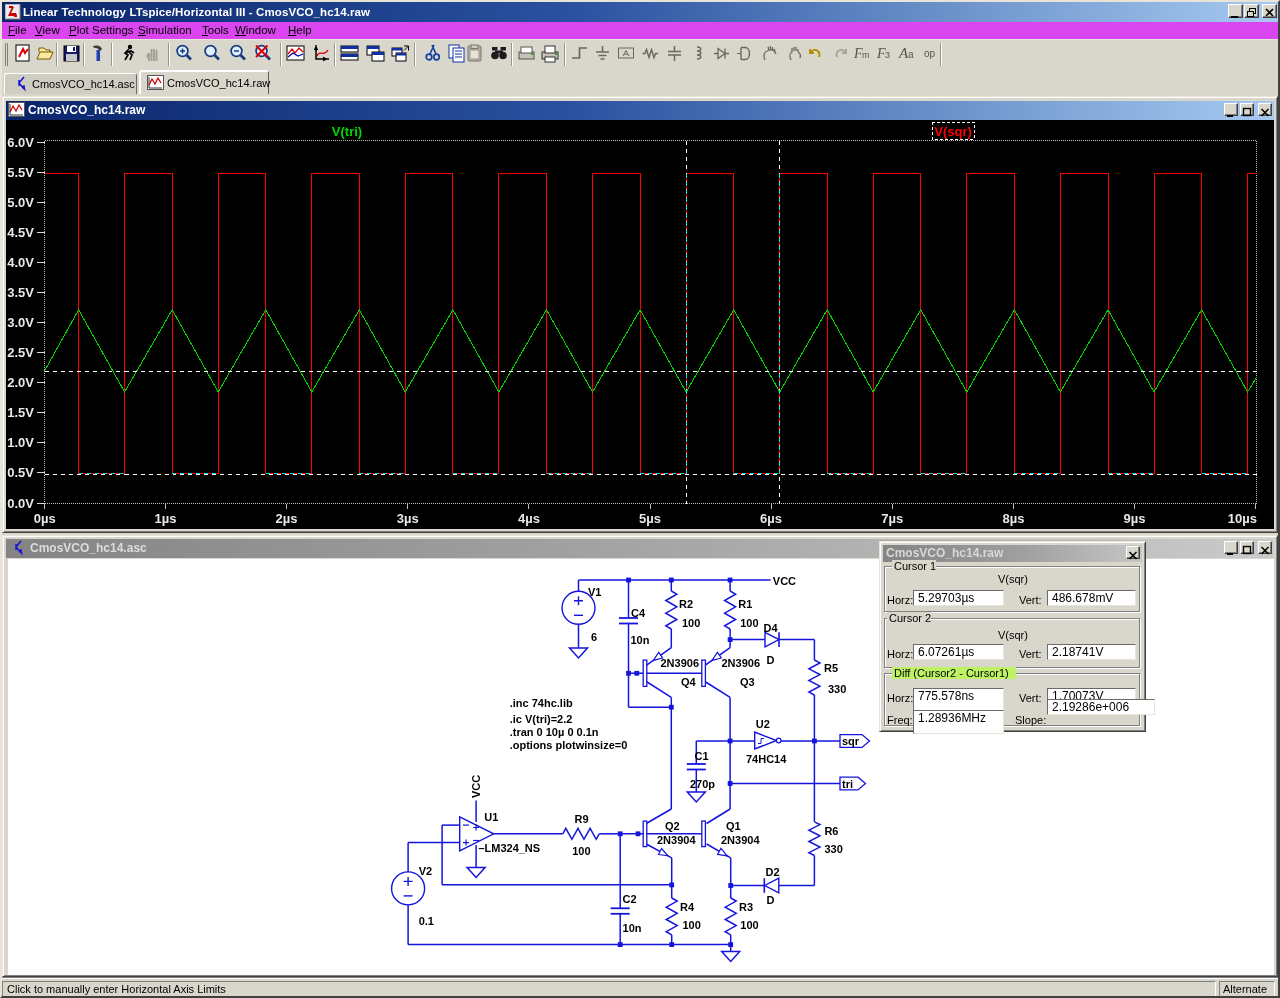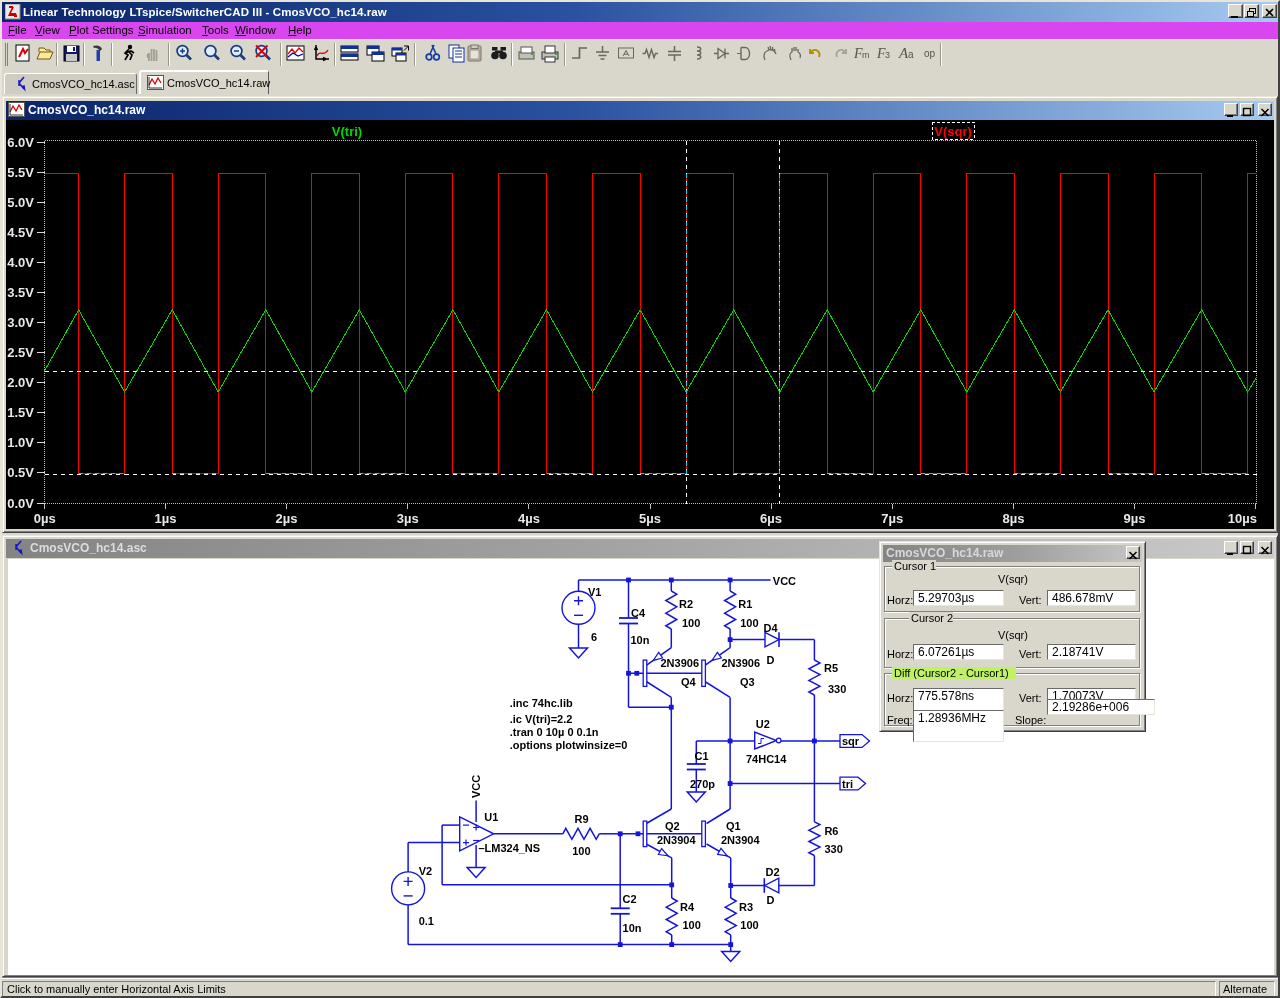--- a/index.html
+++ b/index.html
@@ -9,21 +9,21 @@
 .edit{background:#fff;border-top:1.5px solid #6c6a66;border-left:1.5px solid #6c6a66;border-right:1px solid #e8e4d8;border-bottom:1px solid #e8e4d8;color:#000;font:12px "Liberation Sans",sans-serif;padding-left:4px}
 </style></head><body>
 
 <div class="abs" style="left:0;top:0;width:1280px;height:998px;border:2px solid #d9d6cb;border-top-color:#e8e4d8;border-left-color:#e8e4d8;border-right-color:#404040;border-bottom-color:#404040;pointer-events:none;z-index:99"></div>
 <div class="abs" style="left:2px;top:2px;width:1276px;height:20px;background:linear-gradient(90deg,#0a246a,#2a52a0 45%,#a6caf0)">
  <svg class="abs" style="left:3px;top:2px" width="16" height="16">
       <rect x="0" y="0" width="15" height="15" fill="#e8e8e8" stroke="#888"></rect>
       <path d="M3 12 L7 3 L9 3 L6 9 L11 9 L12 12 Z" fill="#cc0000"></path>
       <path d="M4 3 h4 M9 12 h3" stroke="#cc0000" stroke-width="2"></path>
     </svg>
- <span class="abs" style="left:21px;top:4px;font:bold 11.5px 'Liberation Sans',sans-serif;letter-spacing:0.1px;color:#fff">Linear Technology LTspice/SwitcherCAD III - CmosVCO_hc14.raw</span>
+ <span class="abs" style="left:21px;top:4px;font:bold 11.5px 'Liberation Sans',sans-serif;letter-spacing:0.1px;color:#fff">Linear Technology LTspice/Horizontal III - CmosVCO_hc14.raw</span>
  <div class="btn abs" style="left:1226px;top:2px;width:15px;height:14px"><svg width="14" height="12">
         <rect x="2" y="9" width="7" height="2" fill="#000"></rect>
       </svg></div>
  <div class="btn abs" style="left:1242px;top:2px;width:15px;height:14px"><svg width="14" height="12">
         <rect x="4.5" y="1.5" width="6" height="5" fill="none" stroke="#000"></rect>
         <rect x="2.5" y="4.5" width="6" height="5" fill="#d9d6cb" stroke="#000"></rect>
       </svg></div>
  <div class="btn abs" style="left:1260px;top:2px;width:15px;height:14px"><svg width="14" height="12">
         <path d="M3 2 L10 9 M10 2 L3 9" stroke="#000" stroke-width="1.6"></path>
       </svg></div>
@@ -530,39 +530,39 @@
  <span class="abs" style="left:3px;top:1px;font:bold 12px 'Liberation Sans',sans-serif;color:#d8d8d8">CmosVCO_hc14.raw</span>
  <div class="btn abs" style="left:243px;top:1px;width:14px;height:13px"><svg width="12" height="11">
           <path d="M2.5 2 L9.5 9 M9.5 2 L2.5 9" stroke="#000" stroke-width="1.5"></path>
         </svg></div>
 </div>
 </div>
 <div class="abs" style="left:879px;top:541px;width:267px;height:191px;z-index:6">
     <fieldset class="abs" style="left:5px;top:25px;width:256px;height:46px;border:1px solid #808080;box-shadow:1px 1px 0 #fff, inset 1px 1px 0 #fff"></fieldset>
     <span class="abs" style="left:13px;top:19px;width:44px;background:#d9d6cb;font:11px 'Liberation Sans',sans-serif;color:#000;padding:0 2px;white-space:nowrap">Cursor 1</span>
     <fieldset class="abs" style="left:5px;top:77px;width:256px;height:50px;border:1px solid #808080;box-shadow:1px 1px 0 #fff, inset 1px 1px 0 #fff"></fieldset>
-    <span class="abs" style="left:30px;top:71px;width:44px;background:#d9d6cb;font:11px 'Liberation Sans',sans-serif;color:#000;padding:0 2px;white-space:nowrap">Cursor 2</span>
+    <span class="abs" style="left:8px;top:71px;width:44px;background:#d9d6cb;font:11px 'Liberation Sans',sans-serif;color:#000;padding:0 2px;white-space:nowrap">Cursor 2</span>
     <fieldset class="abs" style="left:5px;top:132px;width:256px;height:53px;border:1px solid #808080;box-shadow:1px 1px 0 #fff, inset 1px 1px 0 #fff"></fieldset>
     <span class="abs" style="left:13px;top:126px;width:124px;background:#bef264;font:11px 'Liberation Sans',sans-serif;color:#000;padding:0 2px;white-space:nowrap">Diff (Cursor2 - Cursor1)</span>
     <span class="abs" style="left:119px;top:32px;font:11px 'Liberation Sans',sans-serif;color:#000">V(sqr)</span>
     <span class="abs" style="left:8px;top:53px;font:11px 'Liberation Sans',sans-serif;color:#000">Horz:</span>
     <div class="edit abs" style="left:34px;top:49px;width:91px;height:16px;line-height:14px">5.29703µs</div>
     <span class="abs" style="left:140px;top:53px;font:11px 'Liberation Sans',sans-serif;color:#000">Vert:</span>
     <div class="edit abs" style="left:168px;top:49px;width:89px;height:16px;line-height:14px">486.678mV</div>
     <span class="abs" style="left:119px;top:88px;font:11px 'Liberation Sans',sans-serif;color:#000">V(sqr)</span>
     <span class="abs" style="left:8px;top:107px;font:11px 'Liberation Sans',sans-serif;color:#000">Horz:</span>
     <div class="edit abs" style="left:34px;top:103px;width:91px;height:16px;line-height:14px">6.07261µs</div>
     <span class="abs" style="left:140px;top:107px;font:11px 'Liberation Sans',sans-serif;color:#000">Vert:</span>
     <div class="edit abs" style="left:168px;top:103px;width:89px;height:16px;line-height:14px">2.18741V</div>
     <span class="abs" style="left:8px;top:151px;font:11px 'Liberation Sans',sans-serif;color:#000">Horz:</span>
     <div class="edit abs" style="left:34px;top:147px;width:91px;height:30px;line-height:14px">775.578ns</div>
     <span class="abs" style="left:140px;top:151px;font:11px 'Liberation Sans',sans-serif;color:#000">Vert:</span>
     <div class="edit abs" style="left:168px;top:147px;width:89px;height:16px;line-height:14px">1.70073V</div>
     <span class="abs" style="left:8px;top:173px;font:11px 'Liberation Sans',sans-serif;color:#000">Freq:</span>
-    <div class="edit abs" style="left:34px;top:169px;width:91px;height:32px;line-height:14px">1.28936MHz</div>
+    <div class="edit abs" style="left:34px;top:169px;width:91px;height:24px;line-height:14px">1.28936MHz</div>
     <span class="abs" style="left:136px;top:173px;font:11px 'Liberation Sans',sans-serif;color:#000">Slope:</span>
     <div class="edit abs" style="left:168px;top:158px;width:108px;height:16px;line-height:14px">2.19286e+006</div>
   </div>
 <div class="abs" style="left:0;top:977px;width:1280px;height:21px;background:#d9d6cb;border-top:1px solid #808080;box-shadow:inset 0 1px 0 #fff">
  <div class="sunk abs" style="left:2px;top:3px;width:1214px;height:16px">
   <span class="abs" style="left:4px;top:1px;font:11px 'Liberation Sans',sans-serif;color:#000;white-space:nowrap">Click to manually enter Horizontal Axis Limits</span>
  </div>
  <div class="sunk abs" style="left:1219px;top:3px;width:56px;height:16px">
   <span class="abs" style="left:3px;top:1px;font:11px 'Liberation Sans',sans-serif;color:#000">Alternate</span>
  </div>

